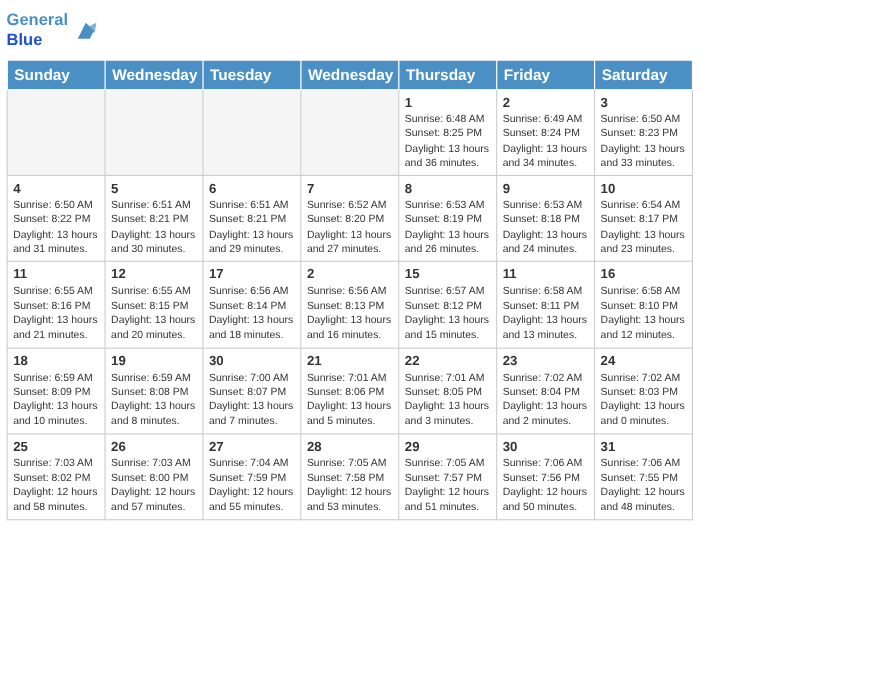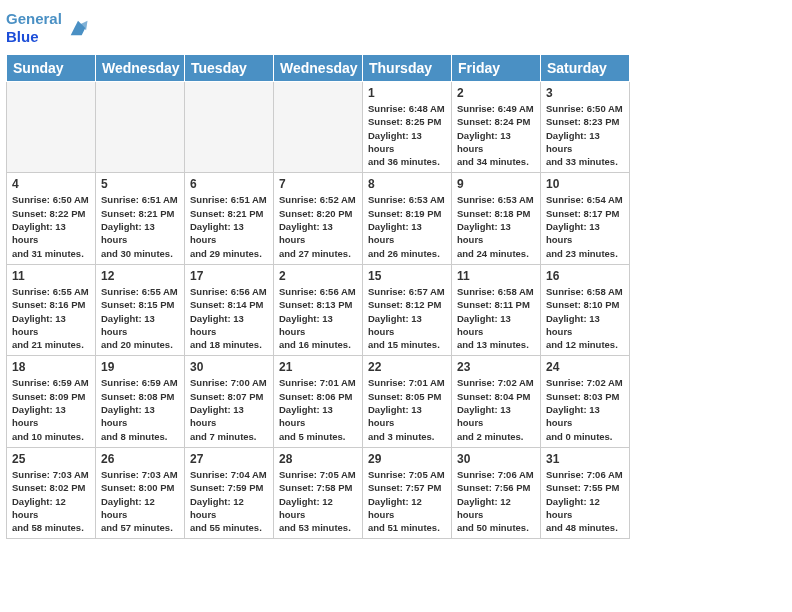--- a/index.html
+++ b/index.html
@@ -80,21 +80,20 @@
     }
     .day-number {
       font-size: 12px;
       font-weight: bold;
       display: block;
       margin-bottom: 2px;
     }
     .day-info {
       line-height: 1.4;
       font-size: 9.5px;
-      font-weight: bold;
     }
   </style>
 </head>
 <body>
 
 <div class="container">
   <div class="header-area">
     <div class="logo">
       <div>
         <div class="logo-text">

